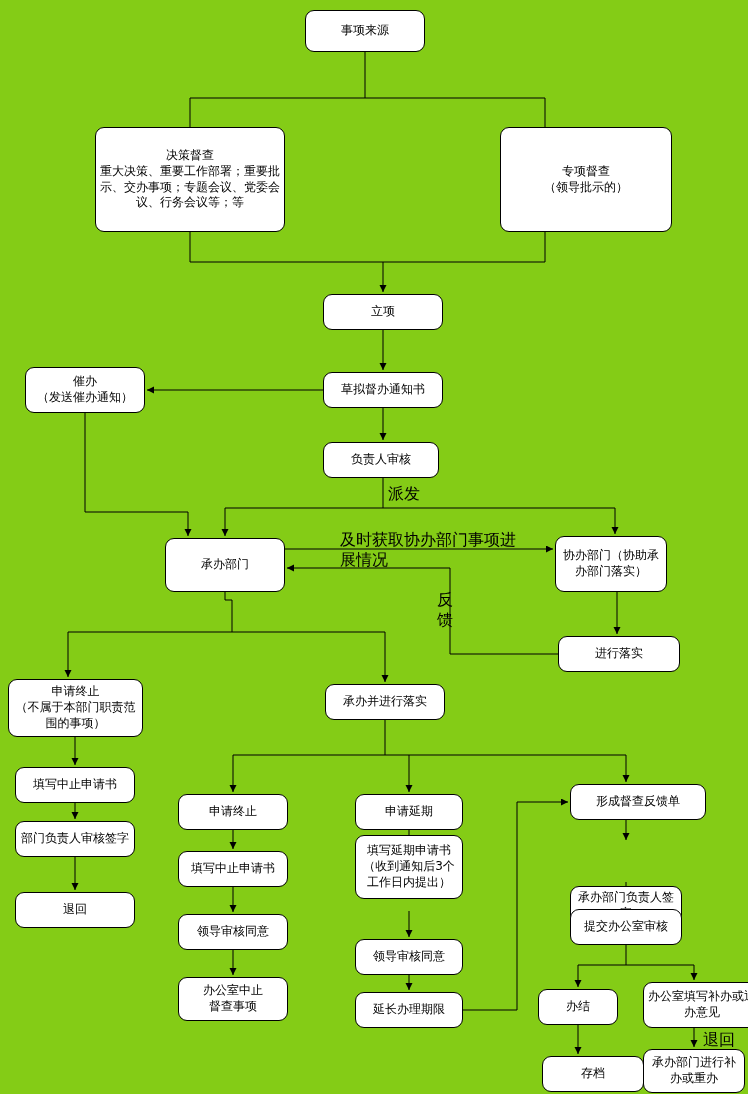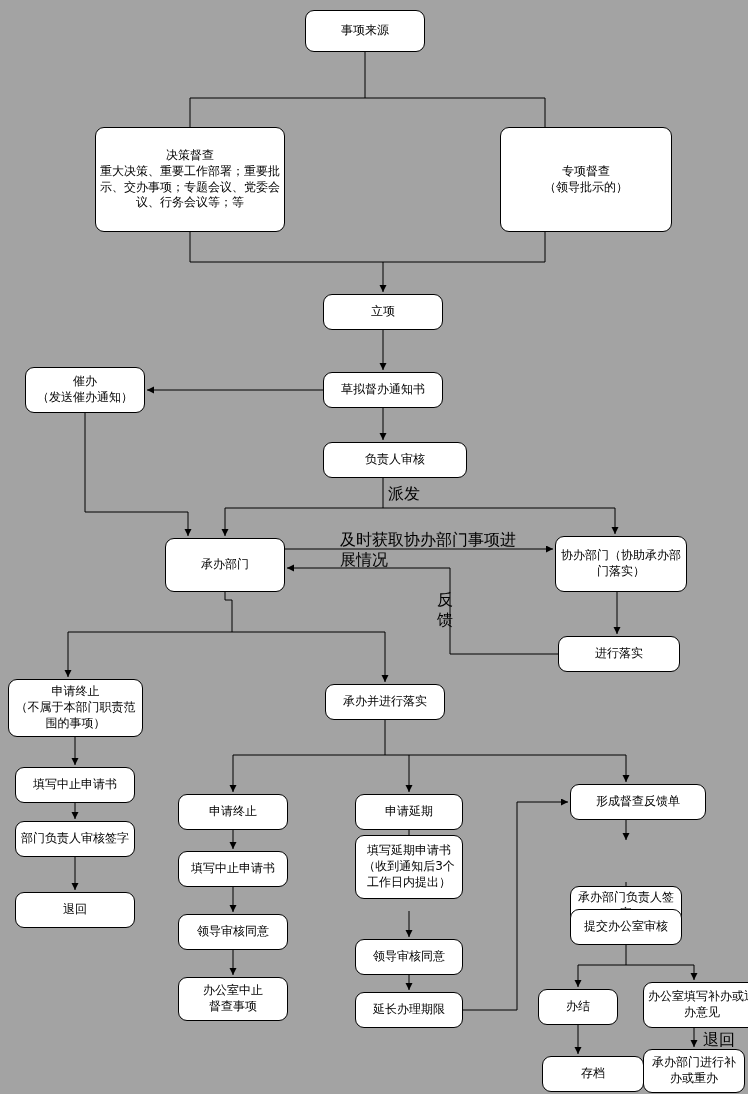--- a/index.html
+++ b/index.html
@@ -1,16 +1,16 @@
 <!DOCTYPE html>
 <html><head>
 <meta charset="utf-8">
 <style>
   html,body{margin:0;padding:0;background:#fff;}
-  .stage{position:relative;width:748px;height:1094px;background:#a3a3a3;
+  .stage{position:relative;width:748px;height:1094px;background:#84cc16;
          font-family:"DejaVu Sans",sans-serif;color:#000;overflow:hidden;}
   .edges{position:absolute;left:0;top:0;z-index:1;}
   .node{position:absolute;box-sizing:border-box;z-index:2;background:#ffffff;
         border:1px solid #000;border-radius:9px;display:flex;align-items:center;
         justify-content:center;text-align:center;font-size:12px;line-height:1.32;
         white-space:pre-line;padding:2px 3px;}
   .elabel{position:absolute;z-index:3;font-size:16px;line-height:1.25;color:#000;}
   .vtext{word-break:break-all;}
 </style>
 </head>
@@ -70,23 +70,23 @@
 
   <div class="node" style="left:305px;top:10px;width:120px;height:42px">事项来源</div>
   <div class="node" style="left:95px;top:127px;width:190px;height:105px">决策督查
 重大决策、重要工作部署；重要批示、交办事项；专题会议、党委会议、行务会议等；等</div>
   <div class="node" style="left:500px;top:127px;width:172px;height:105px">专项督查
 （领导批示的）</div>
   <div class="node" style="left:323px;top:294px;width:120px;height:36px">立项</div>
   <div class="node" style="left:323px;top:372px;width:120px;height:36px">草拟督办通知书</div>
   <div class="node" style="left:25px;top:367px;width:120px;height:46px">催办
 （发送催办通知）</div>
-  <div class="node" style="left:323px;top:442px;width:144px;height:36px">负责人审核</div>
+  <div class="node" style="left:323px;top:442px;width:116px;height:36px">负责人审核</div>
   <div class="node" style="left:165px;top:538px;width:120px;height:54px">承办部门</div>
-  <div class="node" style="left:555px;top:536px;width:132px;height:56px">协办部门（协助承办部门落实）</div>
+  <div class="node" style="left:555px;top:536px;width:112px;height:56px">协办部门（协助承办部门落实）</div>
   <div class="node" style="left:558px;top:636px;width:122px;height:36px">进行落实</div>
   <div class="node" style="left:8px;top:679px;width:135px;height:58px">申请终止
 （不属于本部门职责范围的事项）</div>
   <div class="node" style="left:325px;top:684px;width:120px;height:36px">承办并进行落实</div>
   <div class="node" style="left:15px;top:767px;width:120px;height:36px">填写中止申请书</div>
   <div class="node" style="left:15px;top:821px;width:120px;height:36px">部门负责人审核签字</div>
   <div class="node" style="left:15px;top:892px;width:120px;height:36px">退回</div>
   <div class="node" style="left:178px;top:794px;width:110px;height:36px">申请终止</div>
   <div class="node" style="left:178px;top:851px;width:110px;height:36px">填写中止申请书</div>
   <div class="node" style="left:178px;top:914px;width:110px;height:36px">领导审核同意</div>

